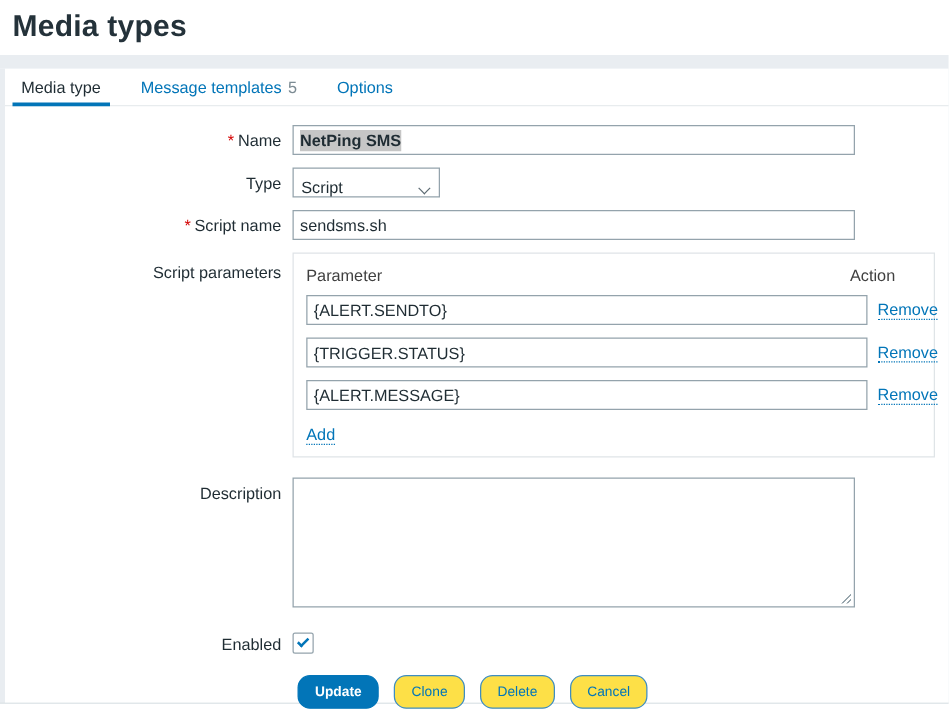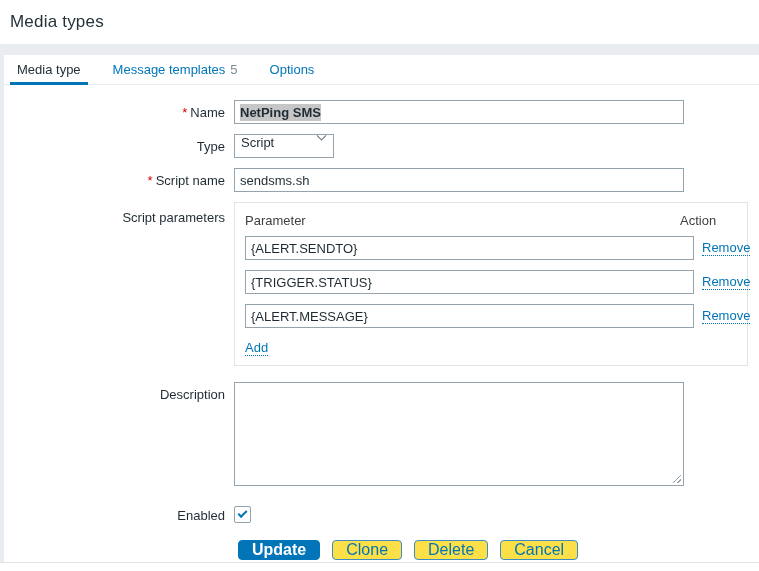--- a/index.html
+++ b/index.html
@@ -7,21 +7,21 @@
   body {
     width: 759px; height: 571px;
     background: #ffffff;
     font-family: "Liberation Sans", sans-serif;
     font-size: 13px;
     color: #1f2c33;
     overflow: hidden;
   }
   
   .page-header { height: 44px; background: #fff; display: flex; align-items: center; }
-  .page-title { font-size: 17px; font-weight: 400; color: #24323a; margin-left: 10px; letter-spacing: .2px; }
+  .page-title { font-size: 24px; font-weight: 700; color: #24323a; margin-left: 10px; letter-spacing: .2px; }
   .bg-band { height: 11px; background: #e9edf1; }
   
   .content-wrap { background: #e9edf1; border-bottom: 1px solid #dde3e6; }
   .container { margin-left: 4px; background: #ffffff; height: 507px; }
   
   .tabbar { height: 30px; border-bottom: 1px solid #e8ecee; display: flex; align-items: stretch; padding-left: 6px; }
   .tab { display: flex; align-items: center; padding: 0 7px; margin-right: 18px; cursor: pointer;
          color: #0275b8; position: relative; }
   .tab .count { color: #7c8b93; margin-left: 5px; }
   .tab.active { color: #1f2c33; }
@@ -33,22 +33,22 @@
   .req { color: #d40000; margin-right: 3px; }
   .txt-input {
     height: 24px; border: 1px solid #94a3ac; background: #fff; padding: 0 5px;
     font-family: "Liberation Sans", sans-serif; font-size: 13px; color: #1f2c33;
     display: flex; align-items: center;
   }
   input.txt-input { display: inline-block; line-height: 22px; }
   .w-main { width: 450px; }
   .selected-text { background: #c6c6c6; padding: 1px 0; font-weight: bold; }
   
-  .select-box { width: 100px; height: 24px; border: 1px solid #94a3ac; background: #fff;
-    display: flex; align-items: flex-start; justify-content: space-between; padding: 0 8px 0 6px; cursor: pointer; }
+  .select-box { width: 118px; height: 24px; border: 1px solid #94a3ac; background: #fff;
+    display: flex; align-items: flex-end; justify-content: space-between; padding: 0 8px 0 6px; cursor: pointer; }
   .chevron { width: 7px; height: 7px; border-right: 1.6px solid #5c6a72; border-bottom: 1.6px solid #5c6a72;
     transform: rotate(45deg) translate(-2px,-2px); }
   
   .param-box { width: 514px; border: 1px solid #dfe4e7; padding: 10px 10px 9px 10px; }
   .param-head { display: flex; color: #404040; margin-bottom: 8px; }
   .param-head .col-param { flex: 1; }
   .param-head .col-action { width: 57px; text-align: left; }
   .param-row { display: flex; align-items: center; margin-bottom: 10px; }
   .param-row .txt-input { width: 449px; flex: none; }
   .link { color: #0275b8; text-decoration: none; border-bottom: 1px dotted #0275b8; cursor: pointer; }
@@ -62,22 +62,22 @@
     background: repeating-linear-gradient(-45deg, transparent 0 2px, #98a6ad 2px 3px);
     clip-path: polygon(100% 0, 100% 100%, 0 100%); }
   
   .checkbox { width: 17px; height: 17px; border: 1px solid #94a3ac; border-radius: 2px; background: #fff;
     display: flex; align-items: center; justify-content: center; cursor: pointer; margin-top: 2px; }
   .checkmark { width: 9px; height: 5px; border-left: 2px solid #0275b8; border-bottom: 2px solid #0275b8;
     transform: rotate(-45deg) translate(1px,-1px); }
   
   .footer-row { display: flex; margin-top: 17px; margin-left: 234px; align-items: center; }
   .btn {
-    height: 20px; padding: 0 13px; border-radius: 4px; font-family: "Liberation Sans", sans-serif;
-    font-size: 16px; display: flex; align-items: center; justify-content: center; cursor: pointer;
+    height: 27px; padding: 0 13px; border-radius: 10px; font-family: "Liberation Sans", sans-serif;
+    font-size: 11px; display: flex; align-items: center; justify-content: center; cursor: pointer;
   }
   .btn-primary { background: #0275b8; border: 1px solid #0275b8; color: #fff; font-weight: bold; }
   .btn-alt { background: #fde047; border: 1px solid #3e8dc1; color: #0275b8; margin-left: 12px; }
   .btn-alt:first-of-type { margin-left: 0; }
   .btn + .btn { margin-left: 12px; }
 </style>
 </head>
 <body>
 
 <div class="page-header">

